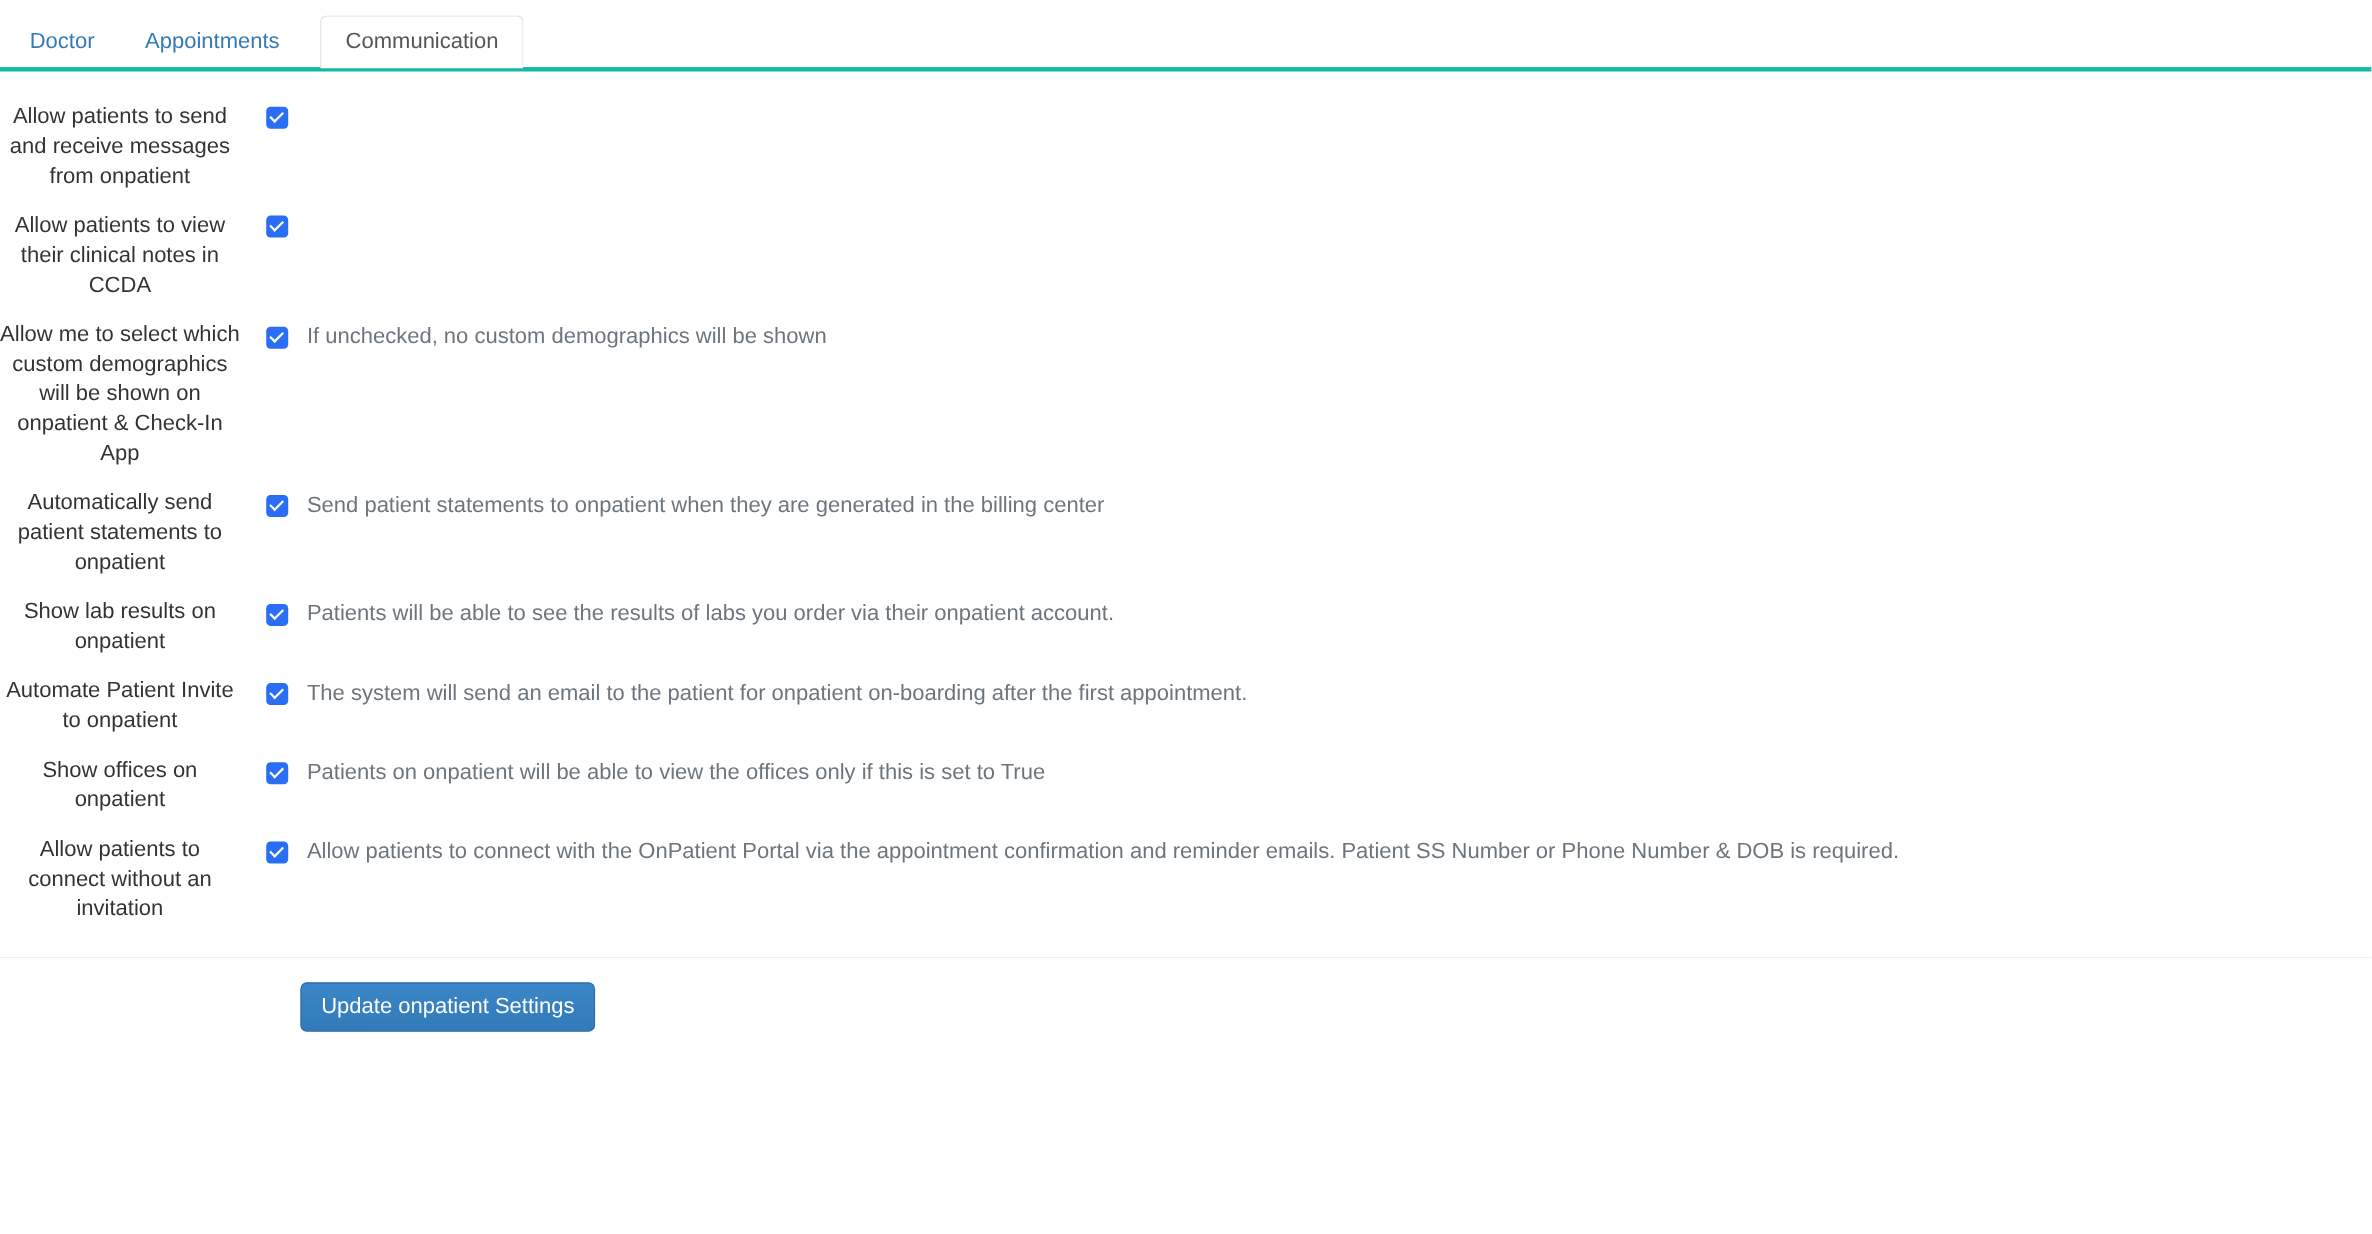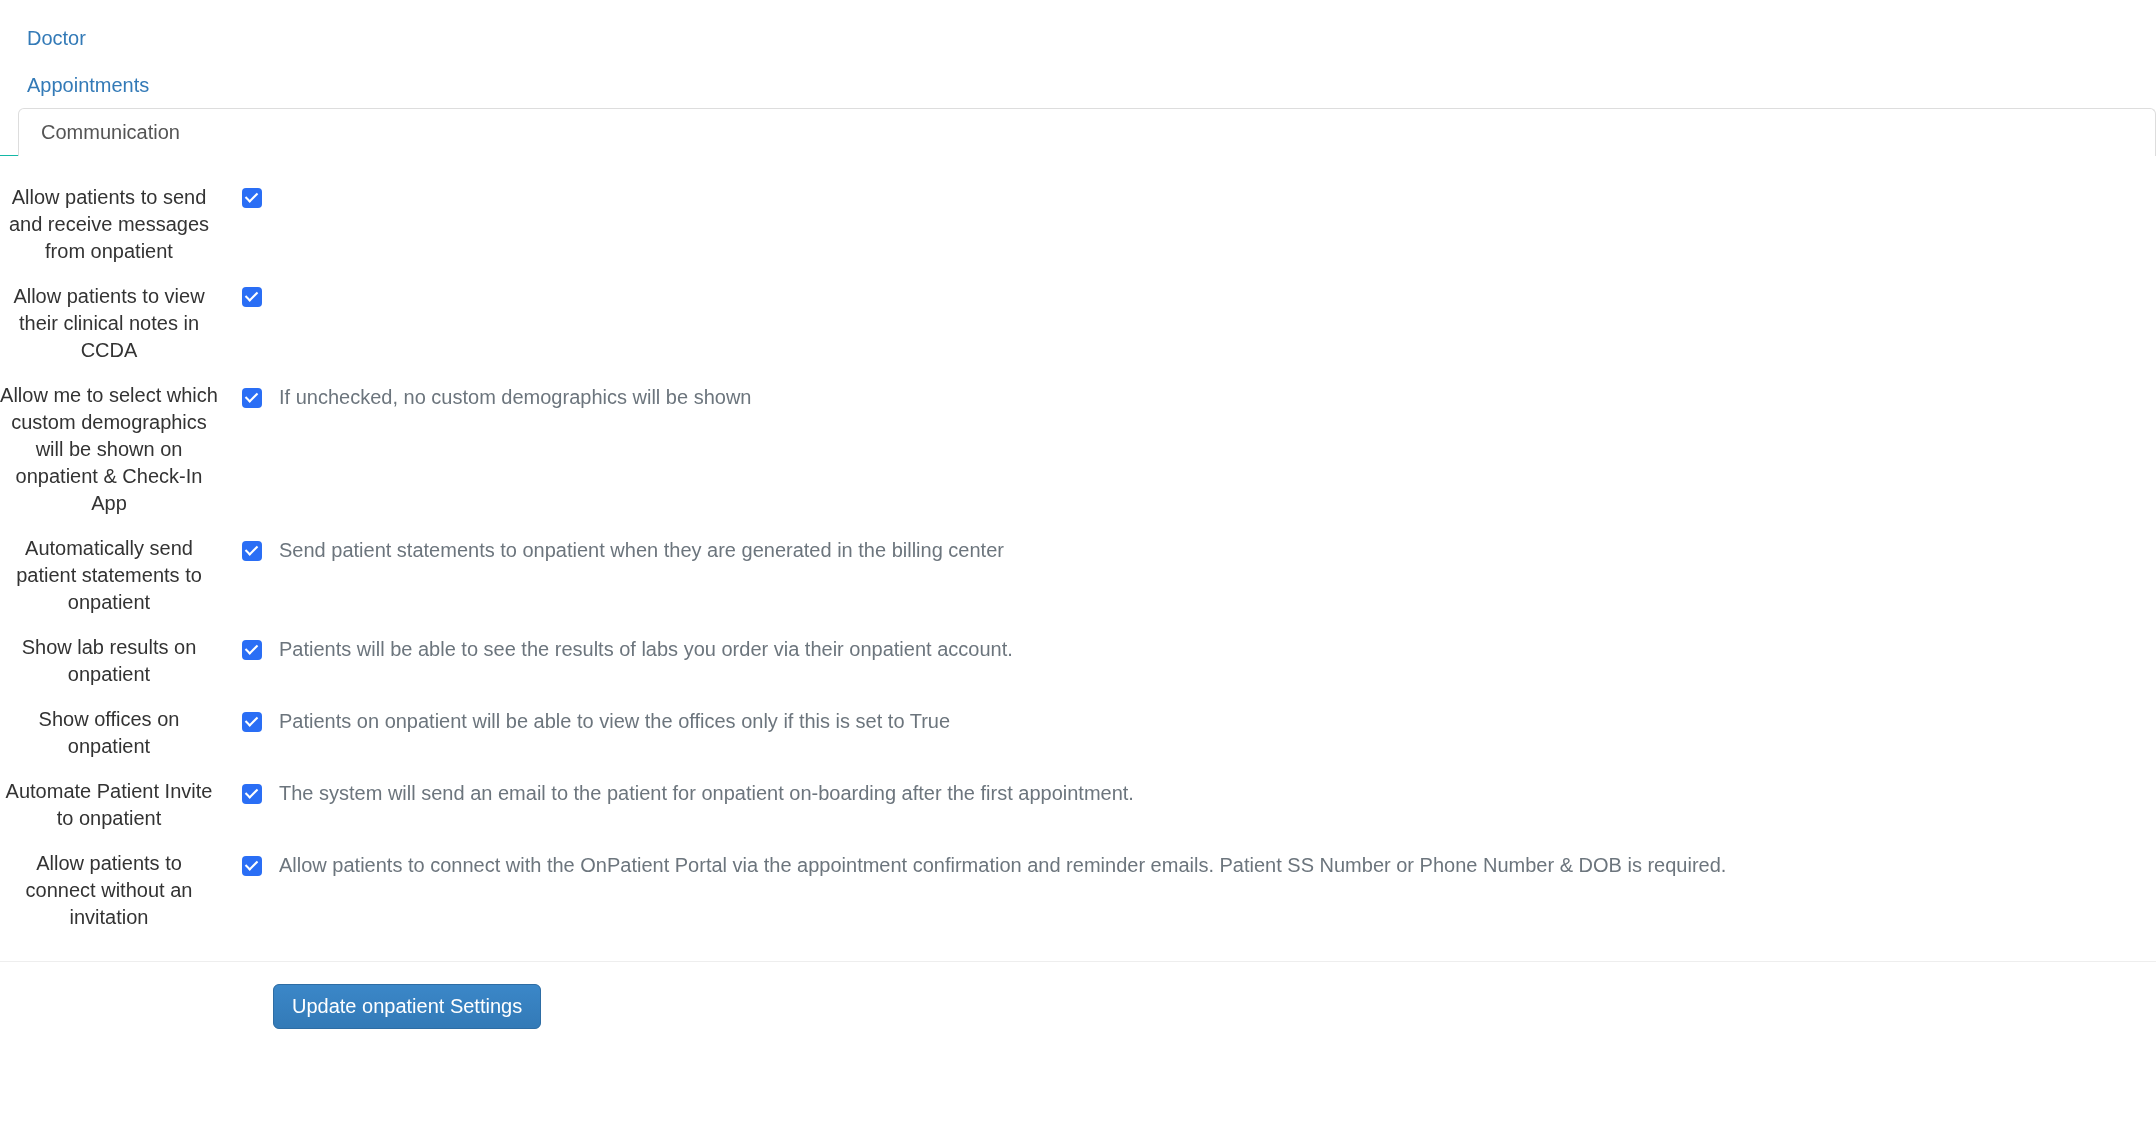--- a/index.html
+++ b/index.html
@@ -6,24 +6,23 @@
   html, body {
     margin: 0;
     padding: 0;
     font-family: -apple-system, BlinkMacSystemFont, "Helvetica Neue", Helvetica, Arial, sans-serif;
     font-size: 20px;
     color: #333;
     background: #fff;
   }
   .tabs {
     display: flex;
-    border-bottom: 1px solid #14b8a6;
+    border-bottom: 4px solid #14b8a6;
     padding: 0 0 0 4px;
     margin-top: 14px;
-    flex-direction: column;
   }
   .tab {
     padding: 12px 22px;
     cursor: pointer;
     color: #337ab7;
     border: 1px solid transparent;
     border-bottom: none;
     margin-bottom: -1px;
     border-radius: 6px 6px 0 0;
     font-size: 20px;
@@ -150,32 +149,32 @@
 
   <div class="row">
     <div class="label-col">Show lab results on onpatient</div>
     <div class="control-col">
       <input type="checkbox" class="checkbox" checked="" style="">
       <span class="help">Patients will be able to see the results of labs you order via their onpatient account.</span>
     </div>
   </div>
 
   <div class="row">
+    <div class="label-col">Automate Patient Invite to onpatient</div>
+    <div class="control-col">
+      <input type="checkbox" class="checkbox" checked="" style="">
+      <span class="help">The system will send an email to the patient for onpatient on-boarding after the first appointment.</span>
+    </div>
+  </div>
+
+  <div class="row">
     <div class="label-col">Show offices on onpatient</div>
     <div class="control-col">
       <input type="checkbox" class="checkbox" checked="" style="">
       <span class="help">Patients on onpatient will be able to view the offices only if this is set to True</span>
-    </div>
-  </div>
-
-  <div class="row">
-    <div class="label-col">Automate Patient Invite to onpatient</div>
-    <div class="control-col">
-      <input type="checkbox" class="checkbox" checked="" style="">
-      <span class="help">The system will send an email to the patient for onpatient on-boarding after the first appointment.</span>
     </div>
   </div>
 
   <div class="row">
     <div class="label-col">Allow patients to connect without an invitation</div>
     <div class="control-col">
       <input type="checkbox" class="checkbox" checked="" style="">
       <span class="help">Allow patients to connect with the OnPatient Portal via the appointment confirmation and reminder emails. Patient SS Number or Phone Number &amp; DOB is required.</span>
     </div>
   </div>

